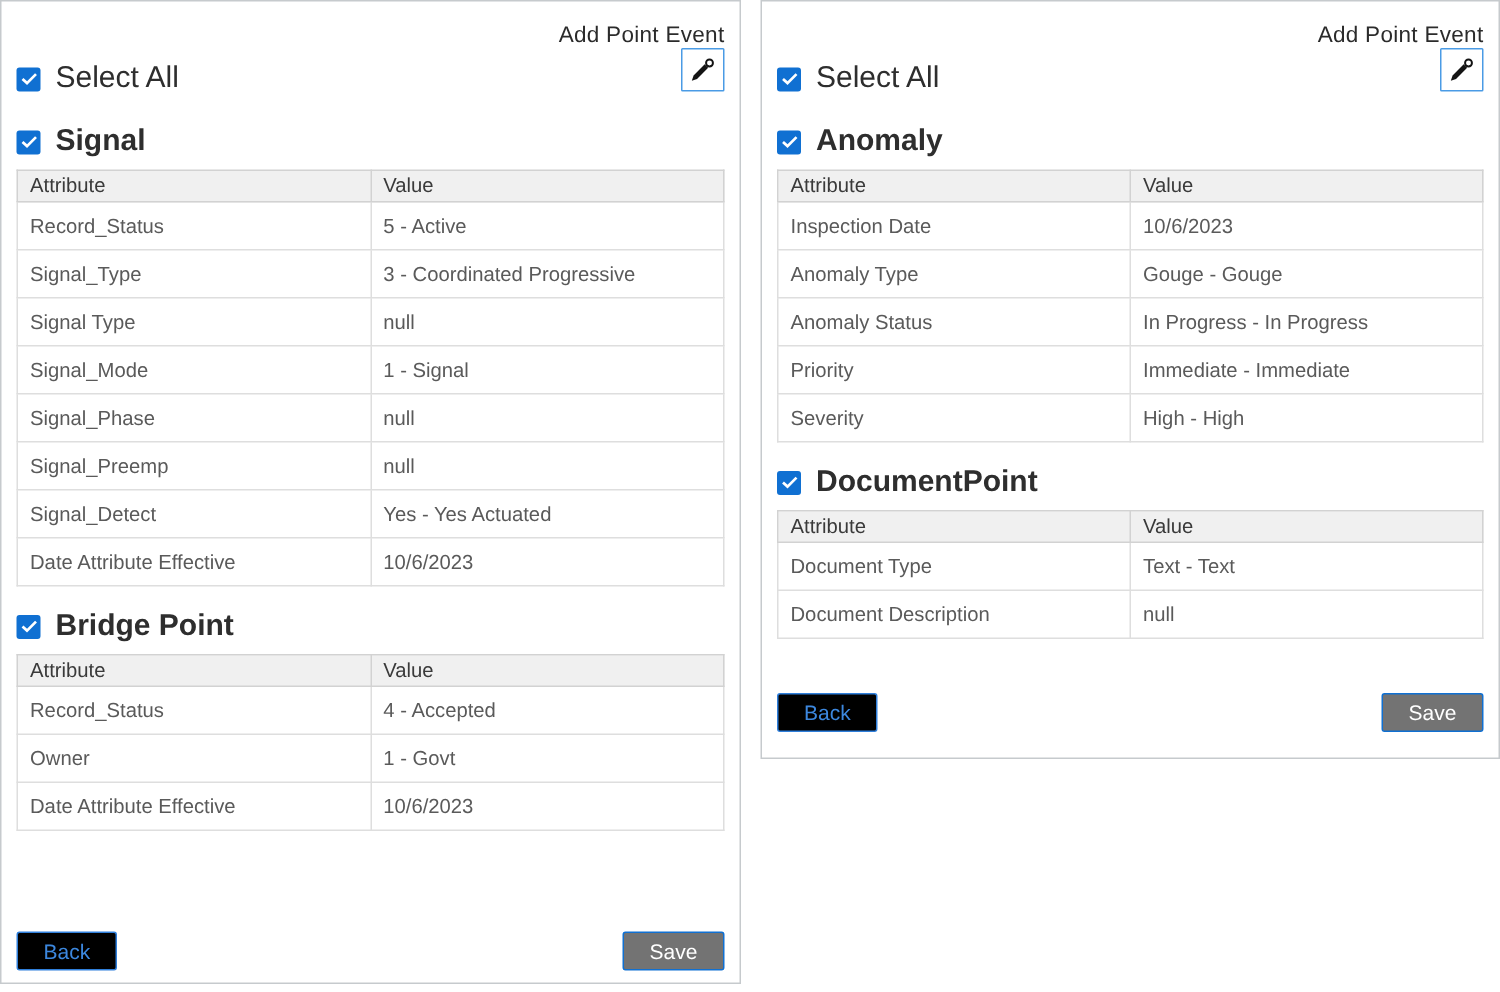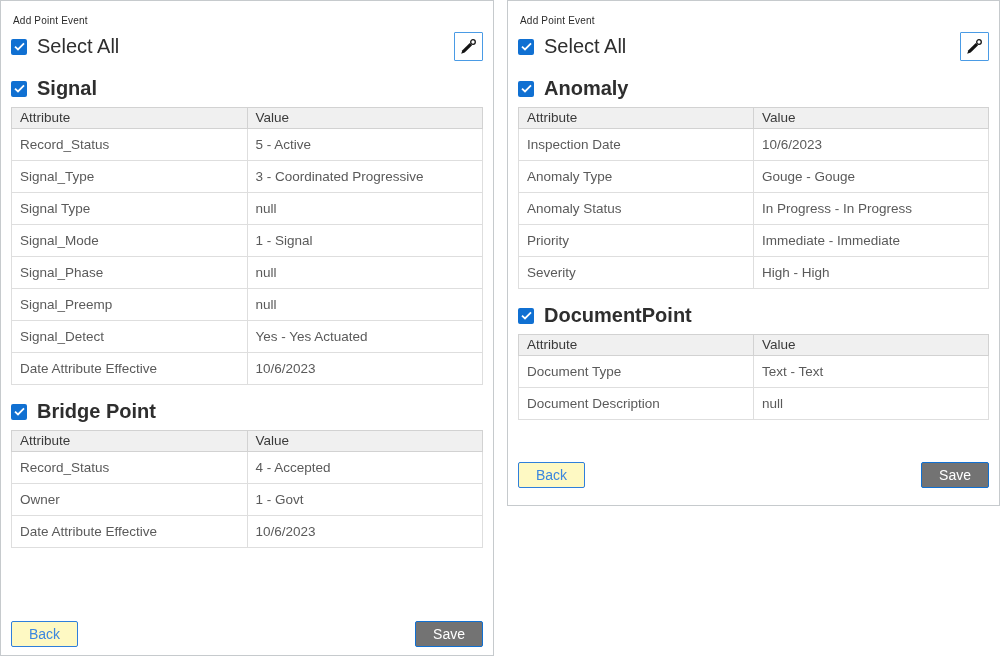--- a/index.html
+++ b/index.html
@@ -7,21 +7,21 @@
     width:1000px;height:661px;background:#fff;position:relative;
     font-family:"Liberation Sans", sans-serif;
     -webkit-font-smoothing:antialiased;
   }
   .panel{
     position:absolute;background:#fff;border:1px solid #c6cacd;box-sizing:border-box;
     display:flex;flex-direction:column;padding:14px 10px 8px 10px;
   }
   .panel-left{left:0;top:0;width:494px;height:656px;}
   .panel-right{left:507px;top:0;width:493px;height:506px;padding-bottom:17px;}
-  .title{font-size:10px;color:#2b2b2b;margin:0 0 9px 2px;letter-spacing:.2px;}
+  .title{font-size:15px;color:#2b2b2b;margin:0 0 9px 2px;letter-spacing:.2px;text-align:right;}
   .cbrow{display:inline-flex;align-items:center;gap:10px;font-size:20px;color:#2e2e2e;cursor:pointer;width:max-content;}
   .cb{
     width:16px;height:16px;background:#1070d2;border-radius:2px;flex:none;
     display:inline-flex;align-items:center;justify-content:center;
   }
   .picker-btn{
     position:absolute;top:31px;right:10px;width:29px;height:29px;box-sizing:border-box;
     background:#fff;border:1px solid #4a9be5;border-radius:1px;padding:0;cursor:pointer;
     display:flex;align-items:center;justify-content:center;
   }
@@ -38,21 +38,21 @@
   }
   td{
     font-size:13.5px;color:#5a5a5a;padding:8px 8px;border:1px solid #dedede;
     line-height:15px;overflow:hidden;white-space:nowrap;text-overflow:ellipsis;
   }
   .footer{margin-top:auto;display:flex;justify-content:space-between;align-items:center;}
   .btn{
     font-family:inherit;font-size:14px;height:26px;box-sizing:border-box;
     padding:3px 17px;border-radius:2px;cursor:pointer;line-height:18px;
   }
-  .btn-back{background:#fef9c3;color:#3c87de;border:1px solid #2f7fdb;}
+  .btn-back{background:#000000;color:#3c87de;border:1px solid #2f7fdb;}
   .btn-save{background:#737373;color:#fff;border:1px solid #1070d2;}
 </style>
 </head>
 <body>
 
 <div class="panel panel-left">
   <div class="title">Add Point Event</div>
   <label class="cbrow">
     <span class="cb">
       <svg width="11" height="9" viewBox="0 0 11 9">

